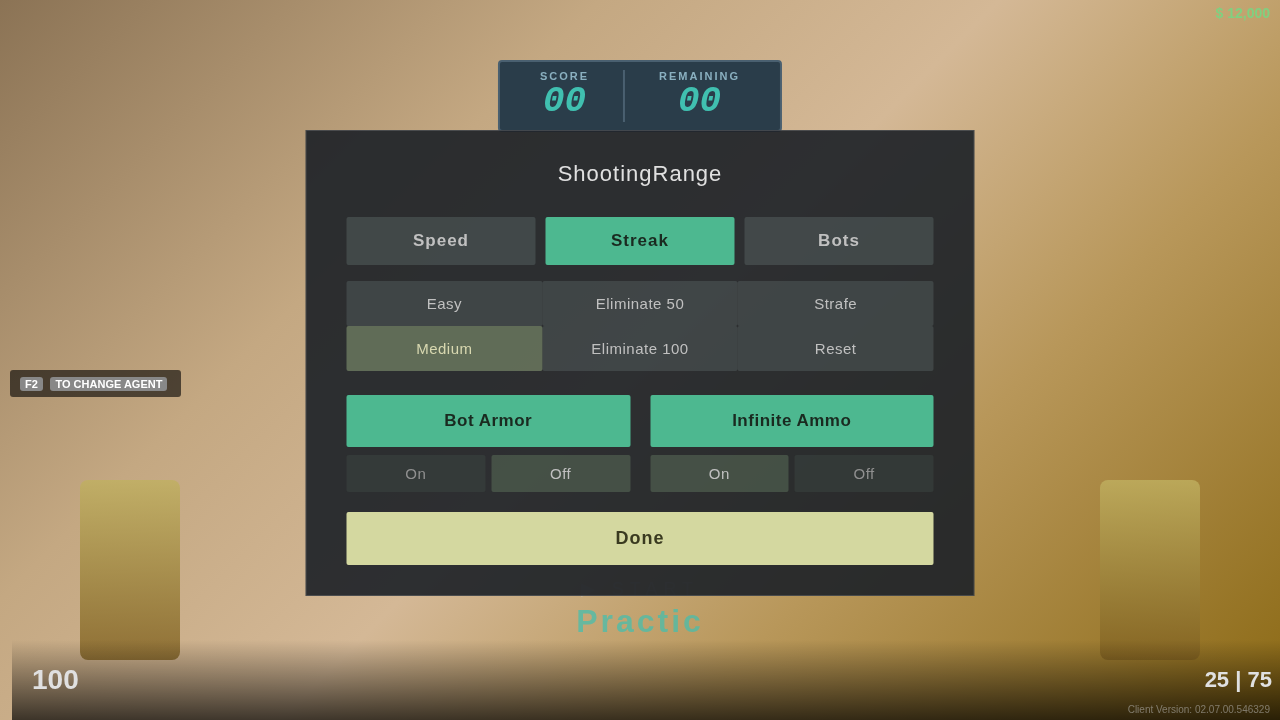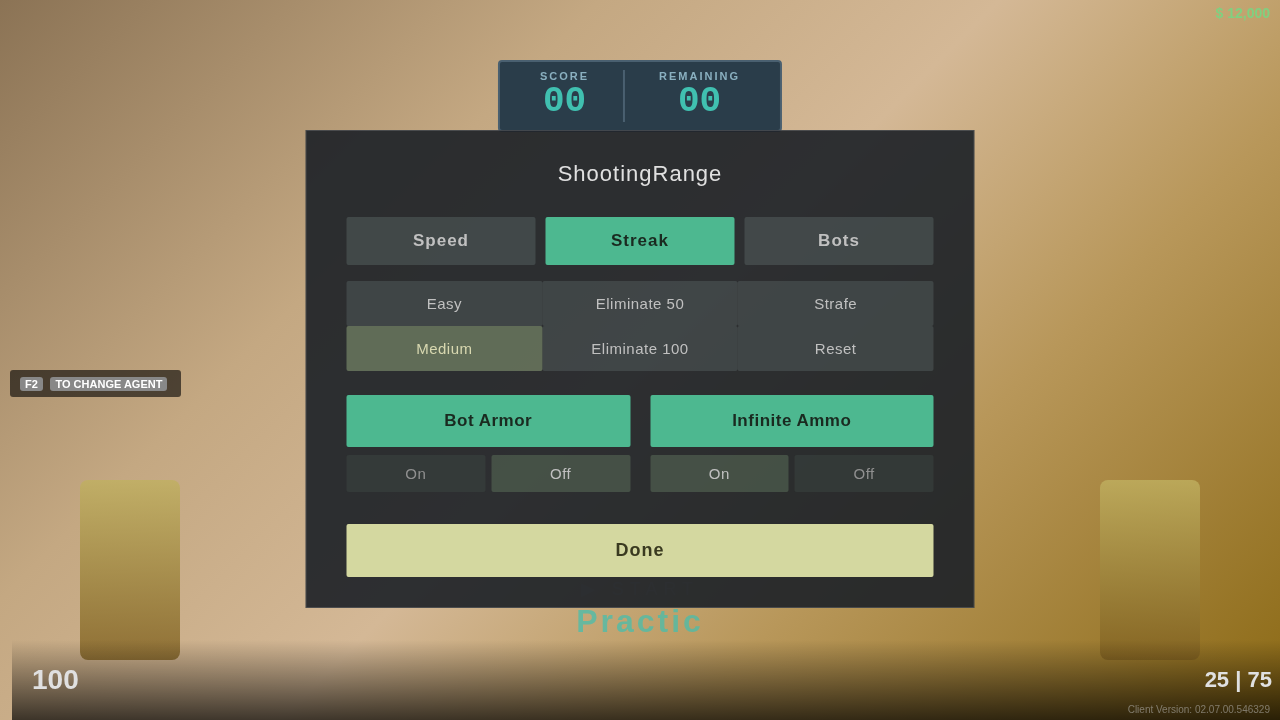--- a/index.html
+++ b/index.html
@@ -47,20 +47,21 @@
       letter-spacing: 2px;
       font-weight: bold;
     }
 
     .score-value {
       font-size: 36px;
       color: #40c0b0;
       font-weight: bold;
       font-family: 'Courier New', monospace;
       line-height: 1.1;
+      font-style: italic;
     }
 
     .score-divider {
       width: 2px;
       background: #4a6070;
       margin: 0 10px;
     }
 
     
     .hud-bottom {
@@ -197,21 +198,21 @@
 
     .option-btn.selected {
       background: rgba(140, 160, 120, 0.55);
       color: #d8d8b0;
     }
 
     
     .toggle-section {
       display: flex;
       gap: 20px;
-      margin-bottom: 32px;
+      margin-bottom: 20px;
       justify-content: center;
     }
 
     .toggle-group {
       flex: 1;
     }
 
     .toggle-label-btn {
       width: 100%;
       padding: 16px 10px;

